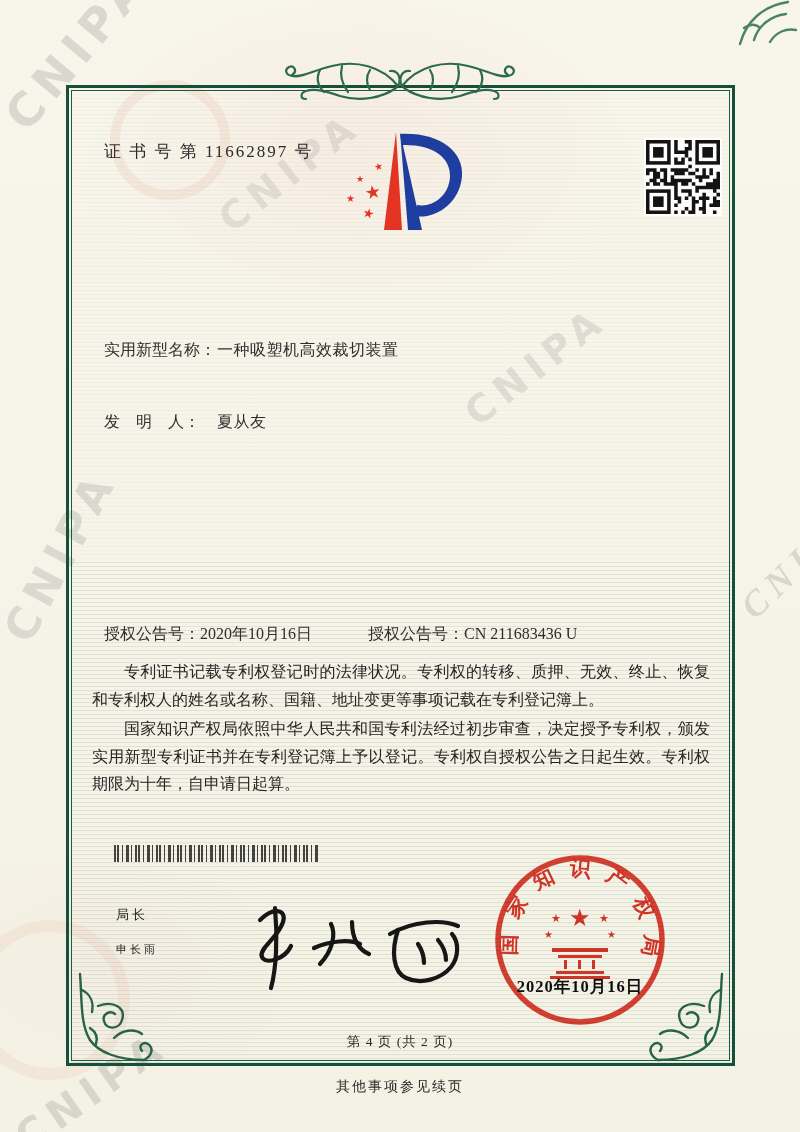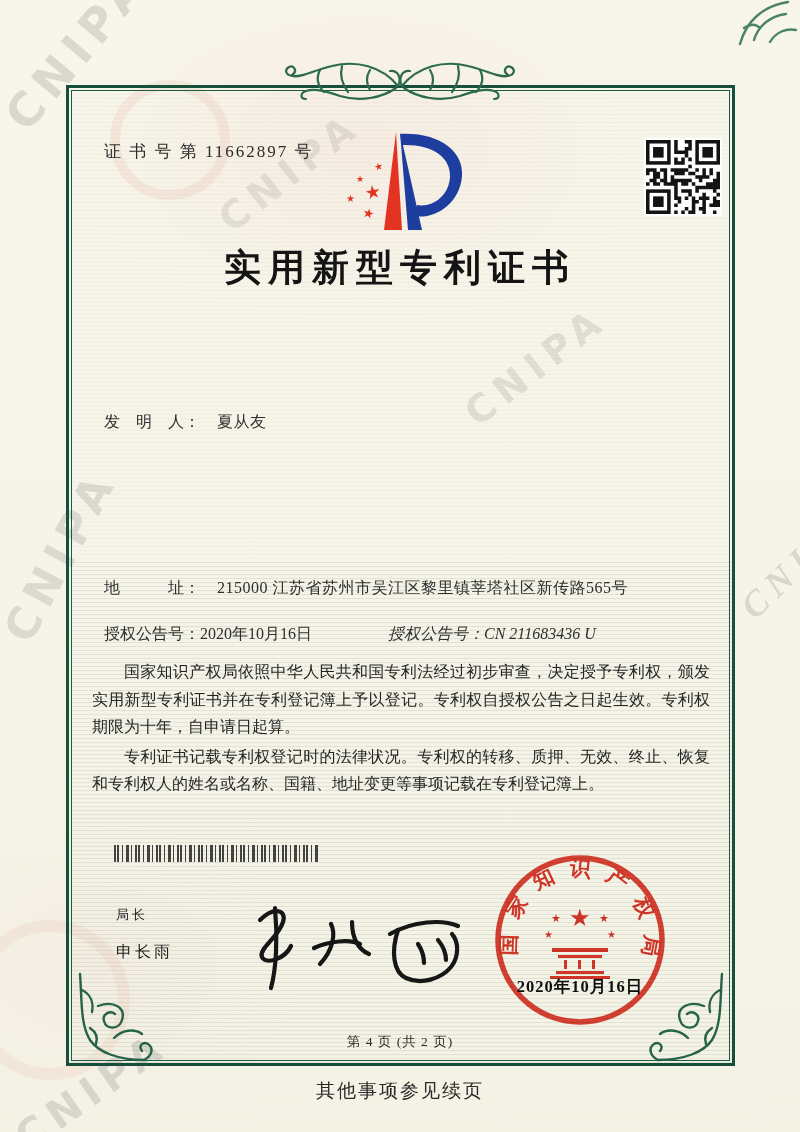--- a/index.html
+++ b/index.html
@@ -46,50 +46,50 @@
   .logo { position:absolute; left:330px; top:126px; }
   .qr { position:absolute; left:644px; top:138px; width:78px; height:78px; background:#fdfdfb; padding:2px; }
 
   .title { position:absolute; left:0; top:243px; width:100%; text-align:center;
            font-size:37px; font-weight:700; letter-spacing:7px; color:#141414; }
 
   
   .field-row { position:absolute; left:104px; font-size:16px; color:#2e2e2e; white-space:nowrap; }
   .field-label { display:inline-block; width:113px; white-space:pre; }
   .field-value { letter-spacing:.5px; }
-  .grant-pair + .grant-pair { margin-left:76px;font-style:italic; }
+  .grant-pair + .grant-pair { margin-left:56px; }
 
   .body-paragraphs { position:absolute; left:92px; top:658px; width:618px;
       font-size:16px; line-height:1.72; color:#252525; text-align:justify; }
   .body-paragraphs p { text-indent:2em; margin-bottom:2px; }
 
   
   .barcode { position:absolute; left:114px; top:845px; width:206px; height:17px; opacity:.82;
     background:repeating-linear-gradient(90deg,
       #1d1d1d 0 2px, transparent 2px 3px,
       #1d1d1d 3px 5px, transparent 5px 8px,
       #1d1d1d 8px 9px, transparent 9px 12px,
       #1d1d1d 12px 15px, transparent 15px 17px,
       #1d1d1d 17px 18px, transparent 18px 21px); }
 
   
   .signer-title { position:absolute; left:116px; top:906px; font-size:13px; letter-spacing:3px; color:#1d1d1d; }
-  .signer-name  { position:absolute; left:116px; top:942px; font-size:16px; letter-spacing:3px; color:#1d1d1d; }
+  .signer-name  { position:absolute; left:116px; top:942px; font-size:11px; letter-spacing:3px; color:#1d1d1d; }
   .signature { position:absolute; left:228px; top:872px; }
 
   
   .seal { position:absolute; left:492px; top:852px; width:176px; height:176px;
           mix-blend-mode:multiply; opacity:.93; }
   .seal-date { position:absolute; left:492px; top:976px; width:176px; text-align:center;
           font-size:16.5px; font-weight:700; letter-spacing:1px; color:#0e0e0e; z-index:6; }
 
   .page-footer { position:absolute; left:0; top:1033px; width:100%; text-align:center;
           font-size:13.5px; color:#2c2c2c; letter-spacing:1px; }
   .continuation { position:absolute; left:0; top:1078px; width:100%; text-align:center;
-          font-size:19px; color:#2a2a2a; letter-spacing:2px;font-family:Liberation Serif, serif; }
+          font-size:14px; color:#2a2a2a; letter-spacing:2px;font-family:Liberation Serif, serif; }
 </style>
 </head>
 <body>
 
 <div id="page">
 
   <div class="guilloche faint"></div>
   <div class="guilloche band"></div>
 
   <div class="wm wm1">CNIPA</div>
@@ -185,35 +185,34 @@
         <rect x="3.5" y="52.5" width="17.5" height="17.5"></rect>
     </g>
     <g fill="#131313">
       <rect x="7" y="7" width="10.5" height="10.5"></rect>
         <rect x="56" y="7" width="10.5" height="10.5"></rect>
         <rect x="7" y="56" width="10.5" height="10.5"></rect>
     </g>
     <path id="qr-modules" fill="#131313" d="M28 0h3.5v3.5h-3.5zM38.5 0h3.5v3.5h-3.5zM42 0h3.5v3.5h-3.5zM28 3.5h3.5v3.5h-3.5zM42 3.5h3.5v3.5h-3.5zM28 7h3.5v3.5h-3.5zM38.5 7h3.5v3.5h-3.5zM42 7h3.5v3.5h-3.5zM28 10.5h3.5v3.5h-3.5zM31.5 10.5h3.5v3.5h-3.5zM35 10.5h3.5v3.5h-3.5zM38.5 10.5h3.5v3.5h-3.5zM38.5 14h3.5v3.5h-3.5zM28 17.5h3.5v3.5h-3.5zM35 17.5h3.5v3.5h-3.5zM42 17.5h3.5v3.5h-3.5zM28 21h3.5v3.5h-3.5zM31.5 21h3.5v3.5h-3.5zM35 21h3.5v3.5h-3.5zM42 24.5h3.5v3.5h-3.5zM0 28h3.5v3.5h-3.5zM3.5 28h3.5v3.5h-3.5zM7 28h3.5v3.5h-3.5zM14 28h3.5v3.5h-3.5zM17.5 28h3.5v3.5h-3.5zM24.5 28h3.5v3.5h-3.5zM28 28h3.5v3.5h-3.5zM31.5 28h3.5v3.5h-3.5zM35 28h3.5v3.5h-3.5zM38.5 28h3.5v3.5h-3.5zM49 28h3.5v3.5h-3.5zM56 28h3.5v3.5h-3.5zM63 28h3.5v3.5h-3.5zM0 31.5h3.5v3.5h-3.5zM7 31.5h3.5v3.5h-3.5zM10.5 31.5h3.5v3.5h-3.5zM17.5 31.5h3.5v3.5h-3.5zM28 31.5h3.5v3.5h-3.5zM31.5 31.5h3.5v3.5h-3.5zM35 31.5h3.5v3.5h-3.5zM42 31.5h3.5v3.5h-3.5zM45.5 31.5h3.5v3.5h-3.5zM56 31.5h3.5v3.5h-3.5zM63 31.5h3.5v3.5h-3.5zM70 31.5h3.5v3.5h-3.5zM7 35h3.5v3.5h-3.5zM10.5 35h3.5v3.5h-3.5zM17.5 35h3.5v3.5h-3.5zM24.5 35h3.5v3.5h-3.5zM49 35h3.5v3.5h-3.5zM52.5 35h3.5v3.5h-3.5zM56 35h3.5v3.5h-3.5zM59.5 35h3.5v3.5h-3.5zM70 35h3.5v3.5h-3.5zM3.5 38.5h3.5v3.5h-3.5zM7 38.5h3.5v3.5h-3.5zM14 38.5h3.5v3.5h-3.5zM17.5 38.5h3.5v3.5h-3.5zM24.5 38.5h3.5v3.5h-3.5zM28 38.5h3.5v3.5h-3.5zM31.5 38.5h3.5v3.5h-3.5zM35 38.5h3.5v3.5h-3.5zM38.5 38.5h3.5v3.5h-3.5zM42 38.5h3.5v3.5h-3.5zM52.5 38.5h3.5v3.5h-3.5zM66.5 38.5h3.5v3.5h-3.5zM70 38.5h3.5v3.5h-3.5zM0 42h3.5v3.5h-3.5zM7 42h3.5v3.5h-3.5zM10.5 42h3.5v3.5h-3.5zM17.5 42h3.5v3.5h-3.5zM21 42h3.5v3.5h-3.5zM24.5 42h3.5v3.5h-3.5zM28 42h3.5v3.5h-3.5zM35 42h3.5v3.5h-3.5zM38.5 42h3.5v3.5h-3.5zM45.5 42h3.5v3.5h-3.5zM59.5 42h3.5v3.5h-3.5zM63 42h3.5v3.5h-3.5zM66.5 42h3.5v3.5h-3.5zM70 42h3.5v3.5h-3.5zM28 45.5h3.5v3.5h-3.5zM49 45.5h3.5v3.5h-3.5zM52.5 45.5h3.5v3.5h-3.5zM56 45.5h3.5v3.5h-3.5zM59.5 45.5h3.5v3.5h-3.5zM63 45.5h3.5v3.5h-3.5zM66.5 45.5h3.5v3.5h-3.5zM70 45.5h3.5v3.5h-3.5zM28 49h3.5v3.5h-3.5zM35 49h3.5v3.5h-3.5zM38.5 49h3.5v3.5h-3.5zM42 49h3.5v3.5h-3.5zM49 49h3.5v3.5h-3.5zM66.5 49h3.5v3.5h-3.5zM28 52.5h3.5v3.5h-3.5zM42 52.5h3.5v3.5h-3.5zM56 52.5h3.5v3.5h-3.5zM70 52.5h3.5v3.5h-3.5zM28 56h3.5v3.5h-3.5zM31.5 56h3.5v3.5h-3.5zM38.5 56h3.5v3.5h-3.5zM45.5 56h3.5v3.5h-3.5zM52.5 56h3.5v3.5h-3.5zM56 56h3.5v3.5h-3.5zM59.5 56h3.5v3.5h-3.5zM66.5 56h3.5v3.5h-3.5zM31.5 59.5h3.5v3.5h-3.5zM45.5 59.5h3.5v3.5h-3.5zM49 59.5h3.5v3.5h-3.5zM56 59.5h3.5v3.5h-3.5zM66.5 59.5h3.5v3.5h-3.5zM70 59.5h3.5v3.5h-3.5zM28 63h3.5v3.5h-3.5zM45.5 63h3.5v3.5h-3.5zM56 63h3.5v3.5h-3.5zM63 63h3.5v3.5h-3.5zM66.5 63h3.5v3.5h-3.5zM70 63h3.5v3.5h-3.5zM38.5 66.5h3.5v3.5h-3.5zM45.5 66.5h3.5v3.5h-3.5zM52.5 66.5h3.5v3.5h-3.5zM56 66.5h3.5v3.5h-3.5zM28 70h3.5v3.5h-3.5zM35 70h3.5v3.5h-3.5zM42 70h3.5v3.5h-3.5zM45.5 70h3.5v3.5h-3.5zM56 70h3.5v3.5h-3.5zM66.5 70h3.5v3.5h-3.5z"></path>
   </svg>
 
-  <div class="title">实用新型专利证书</div>
-
+
+  <div class="field-row" style="top:340px">
+    <span class="field-label">实用新型名称：</span><span class="field-value">一种吸塑机高效裁切装置</span>
+  </div>
   <div class="field-row" style="top:412px">
     <span class="field-label">发　明　人：</span><span class="field-value">夏从友</span>
   </div>
-  <div class="field-row" style="top:578px">
-    <span class="field-label">地　　　址：</span><span class="field-value">215000 江苏省苏州市吴江区黎里镇莘塔社区新传路565号</span>
-  </div>
   <div class="field-row" style="top:624px">
     <span class="grant-pair"><span>授权公告号：</span><span>2020年10月16日</span></span><span class="grant-pair"><span>授权公告号：</span><span>CN 211683436 U</span></span>
   </div>
 
   <div class="body-paragraphs">
+    <p>专利证书记载专利权登记时的法律状况。专利权的转移、质押、无效、终止、恢复和专利权人的姓名或名称、国籍、地址变更等事项记载在专利登记簿上。</p>
     <p>国家知识产权局依照中华人民共和国专利法经过初步审查，决定授予专利权，颁发实用新型专利证书并在专利登记簿上予以登记。专利权自授权公告之日起生效。专利权期限为十年，自申请日起算。</p>
-    <p>专利证书记载专利权登记时的法律状况。专利权的转移、质押、无效、终止、恢复和专利权人的姓名或名称、国籍、地址变更等事项记载在专利登记簿上。</p>
   </div>
 
   <div class="barcode"></div>
 
   <div class="signer-title">局长</div>
   <div class="signer-name">申长雨</div>
   <svg class="signature" width="240" height="120" viewBox="230 860 240 120">
     <g fill="none" stroke="#161616" stroke-width="4.2" stroke-linecap="round" stroke-linejoin="round">
       <path d="M262 908 c14 -14 27 -10 23 2 c-5 16 -25 27 -21 35 c4 8 23 2 29 -11"></path>
       <path d="M277 896 c3 30 1 62 -4 80"></path>

